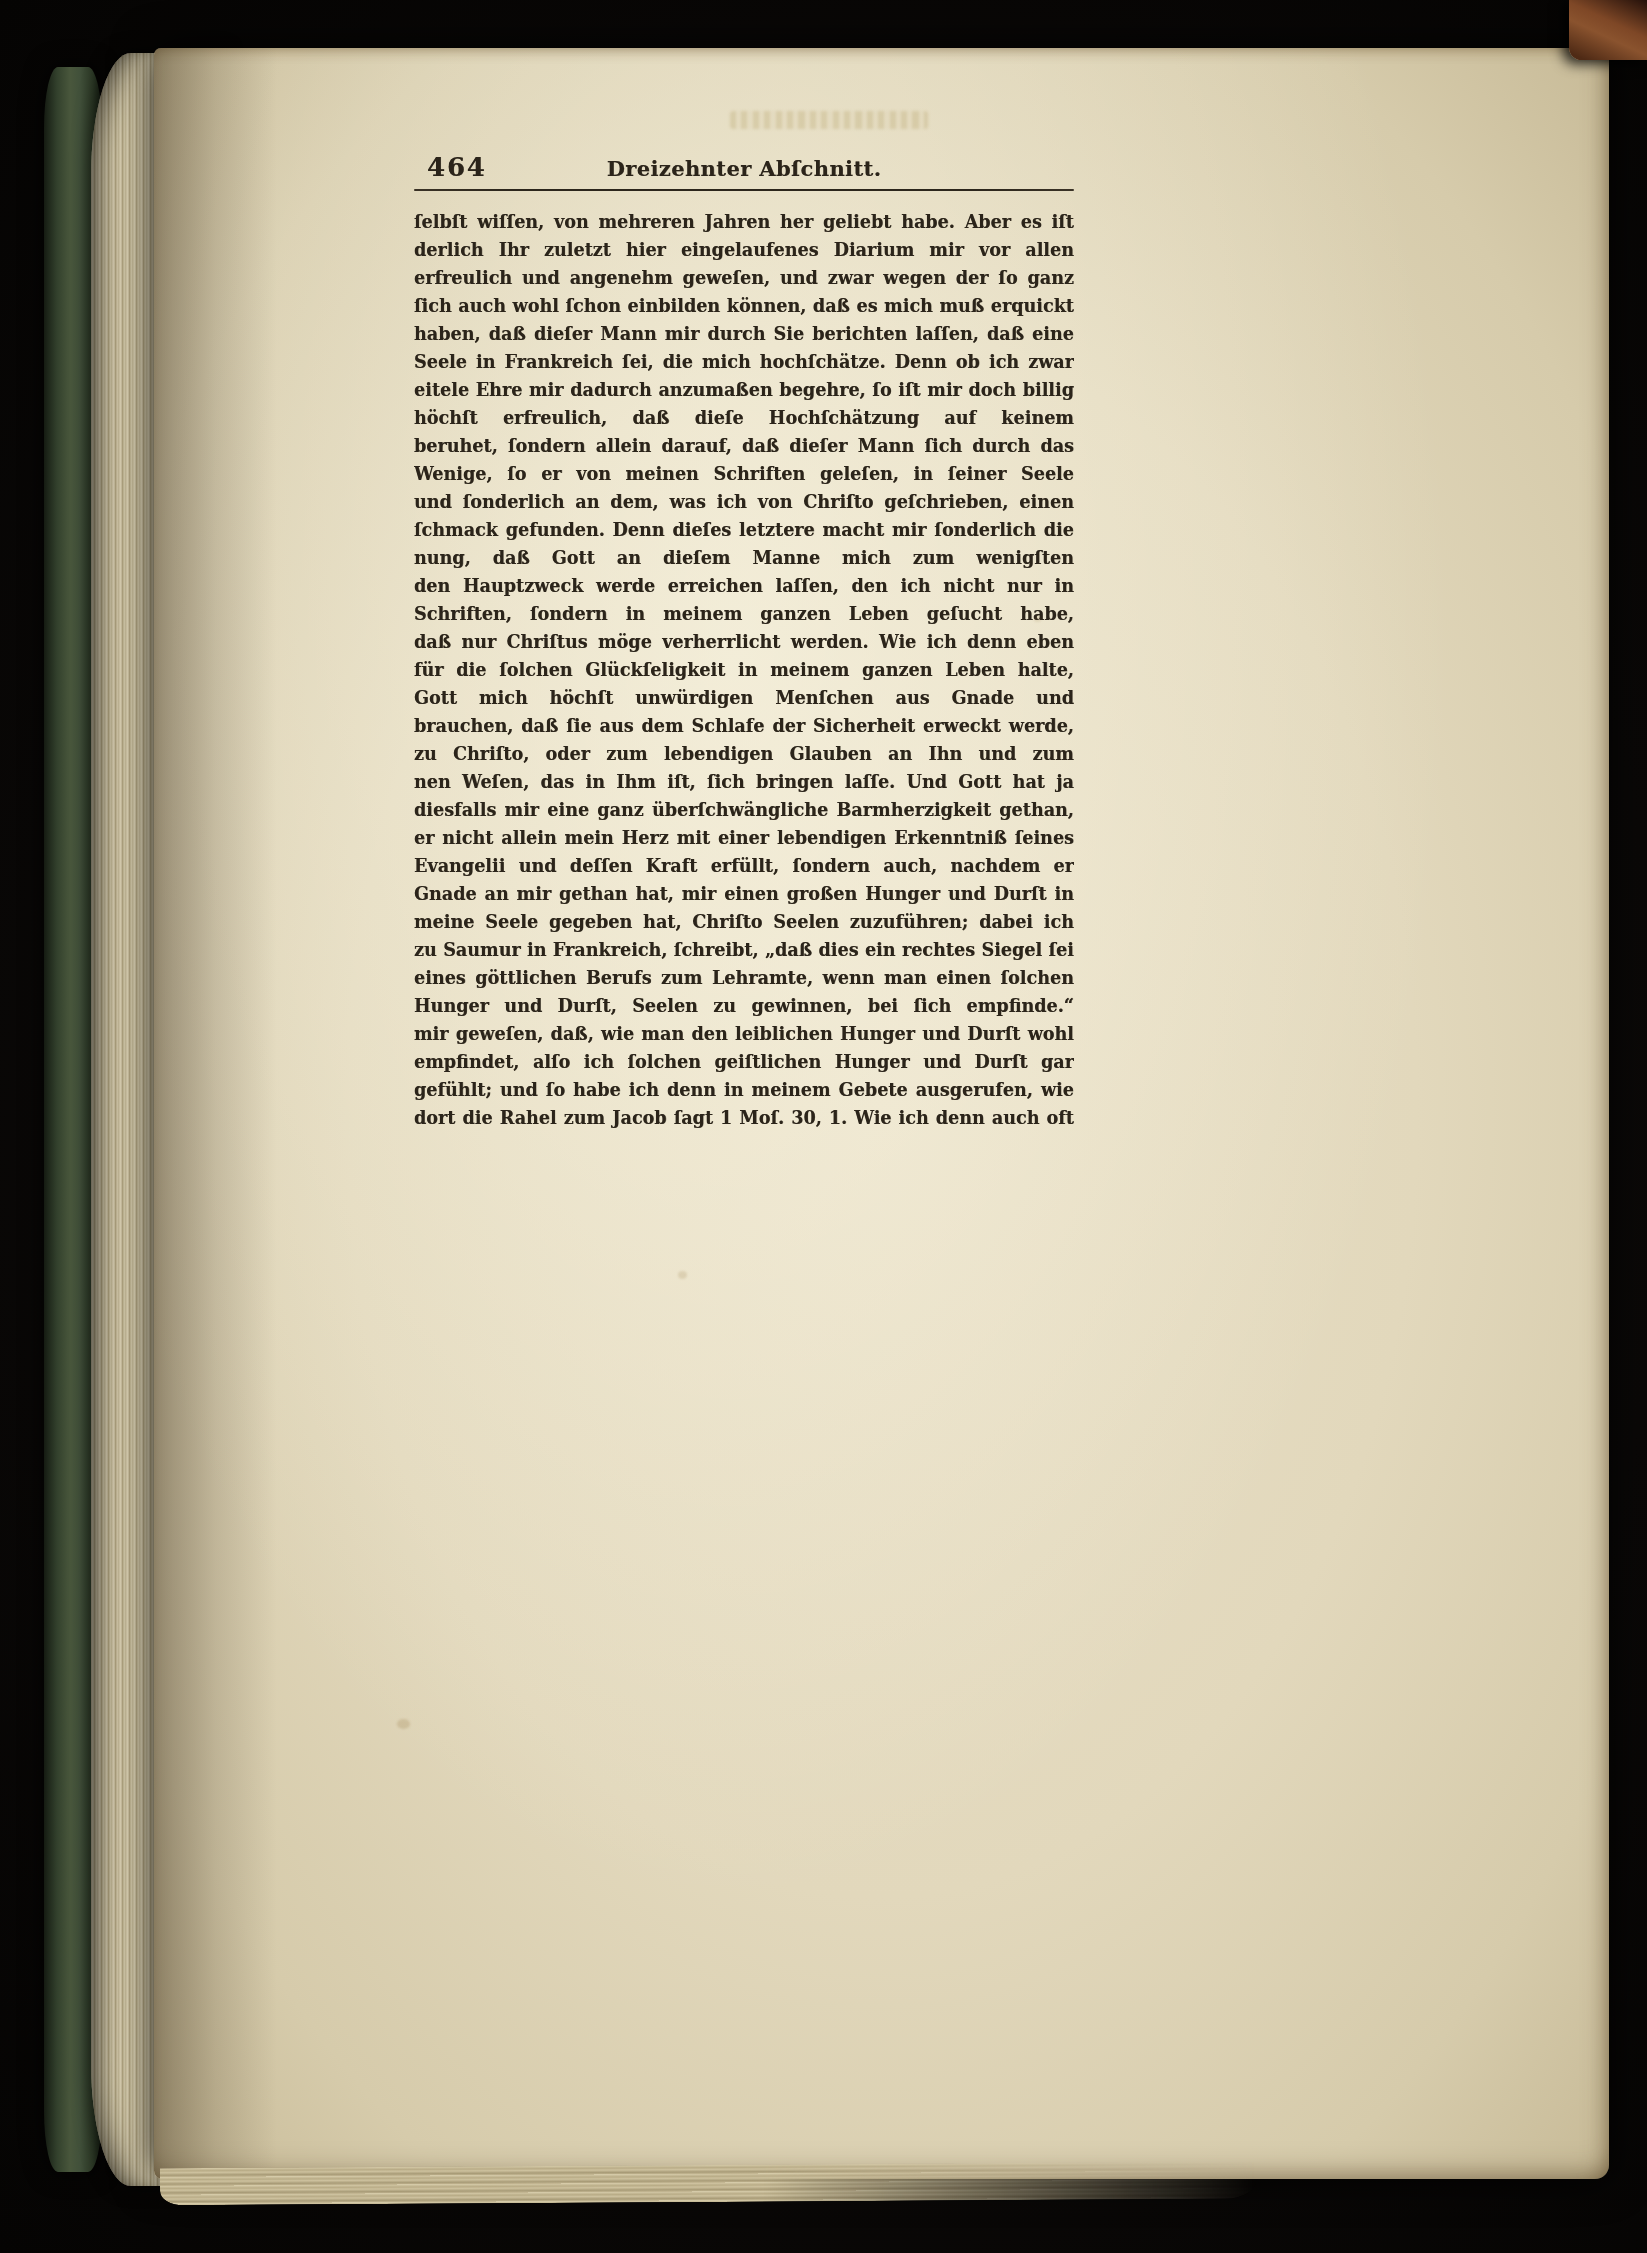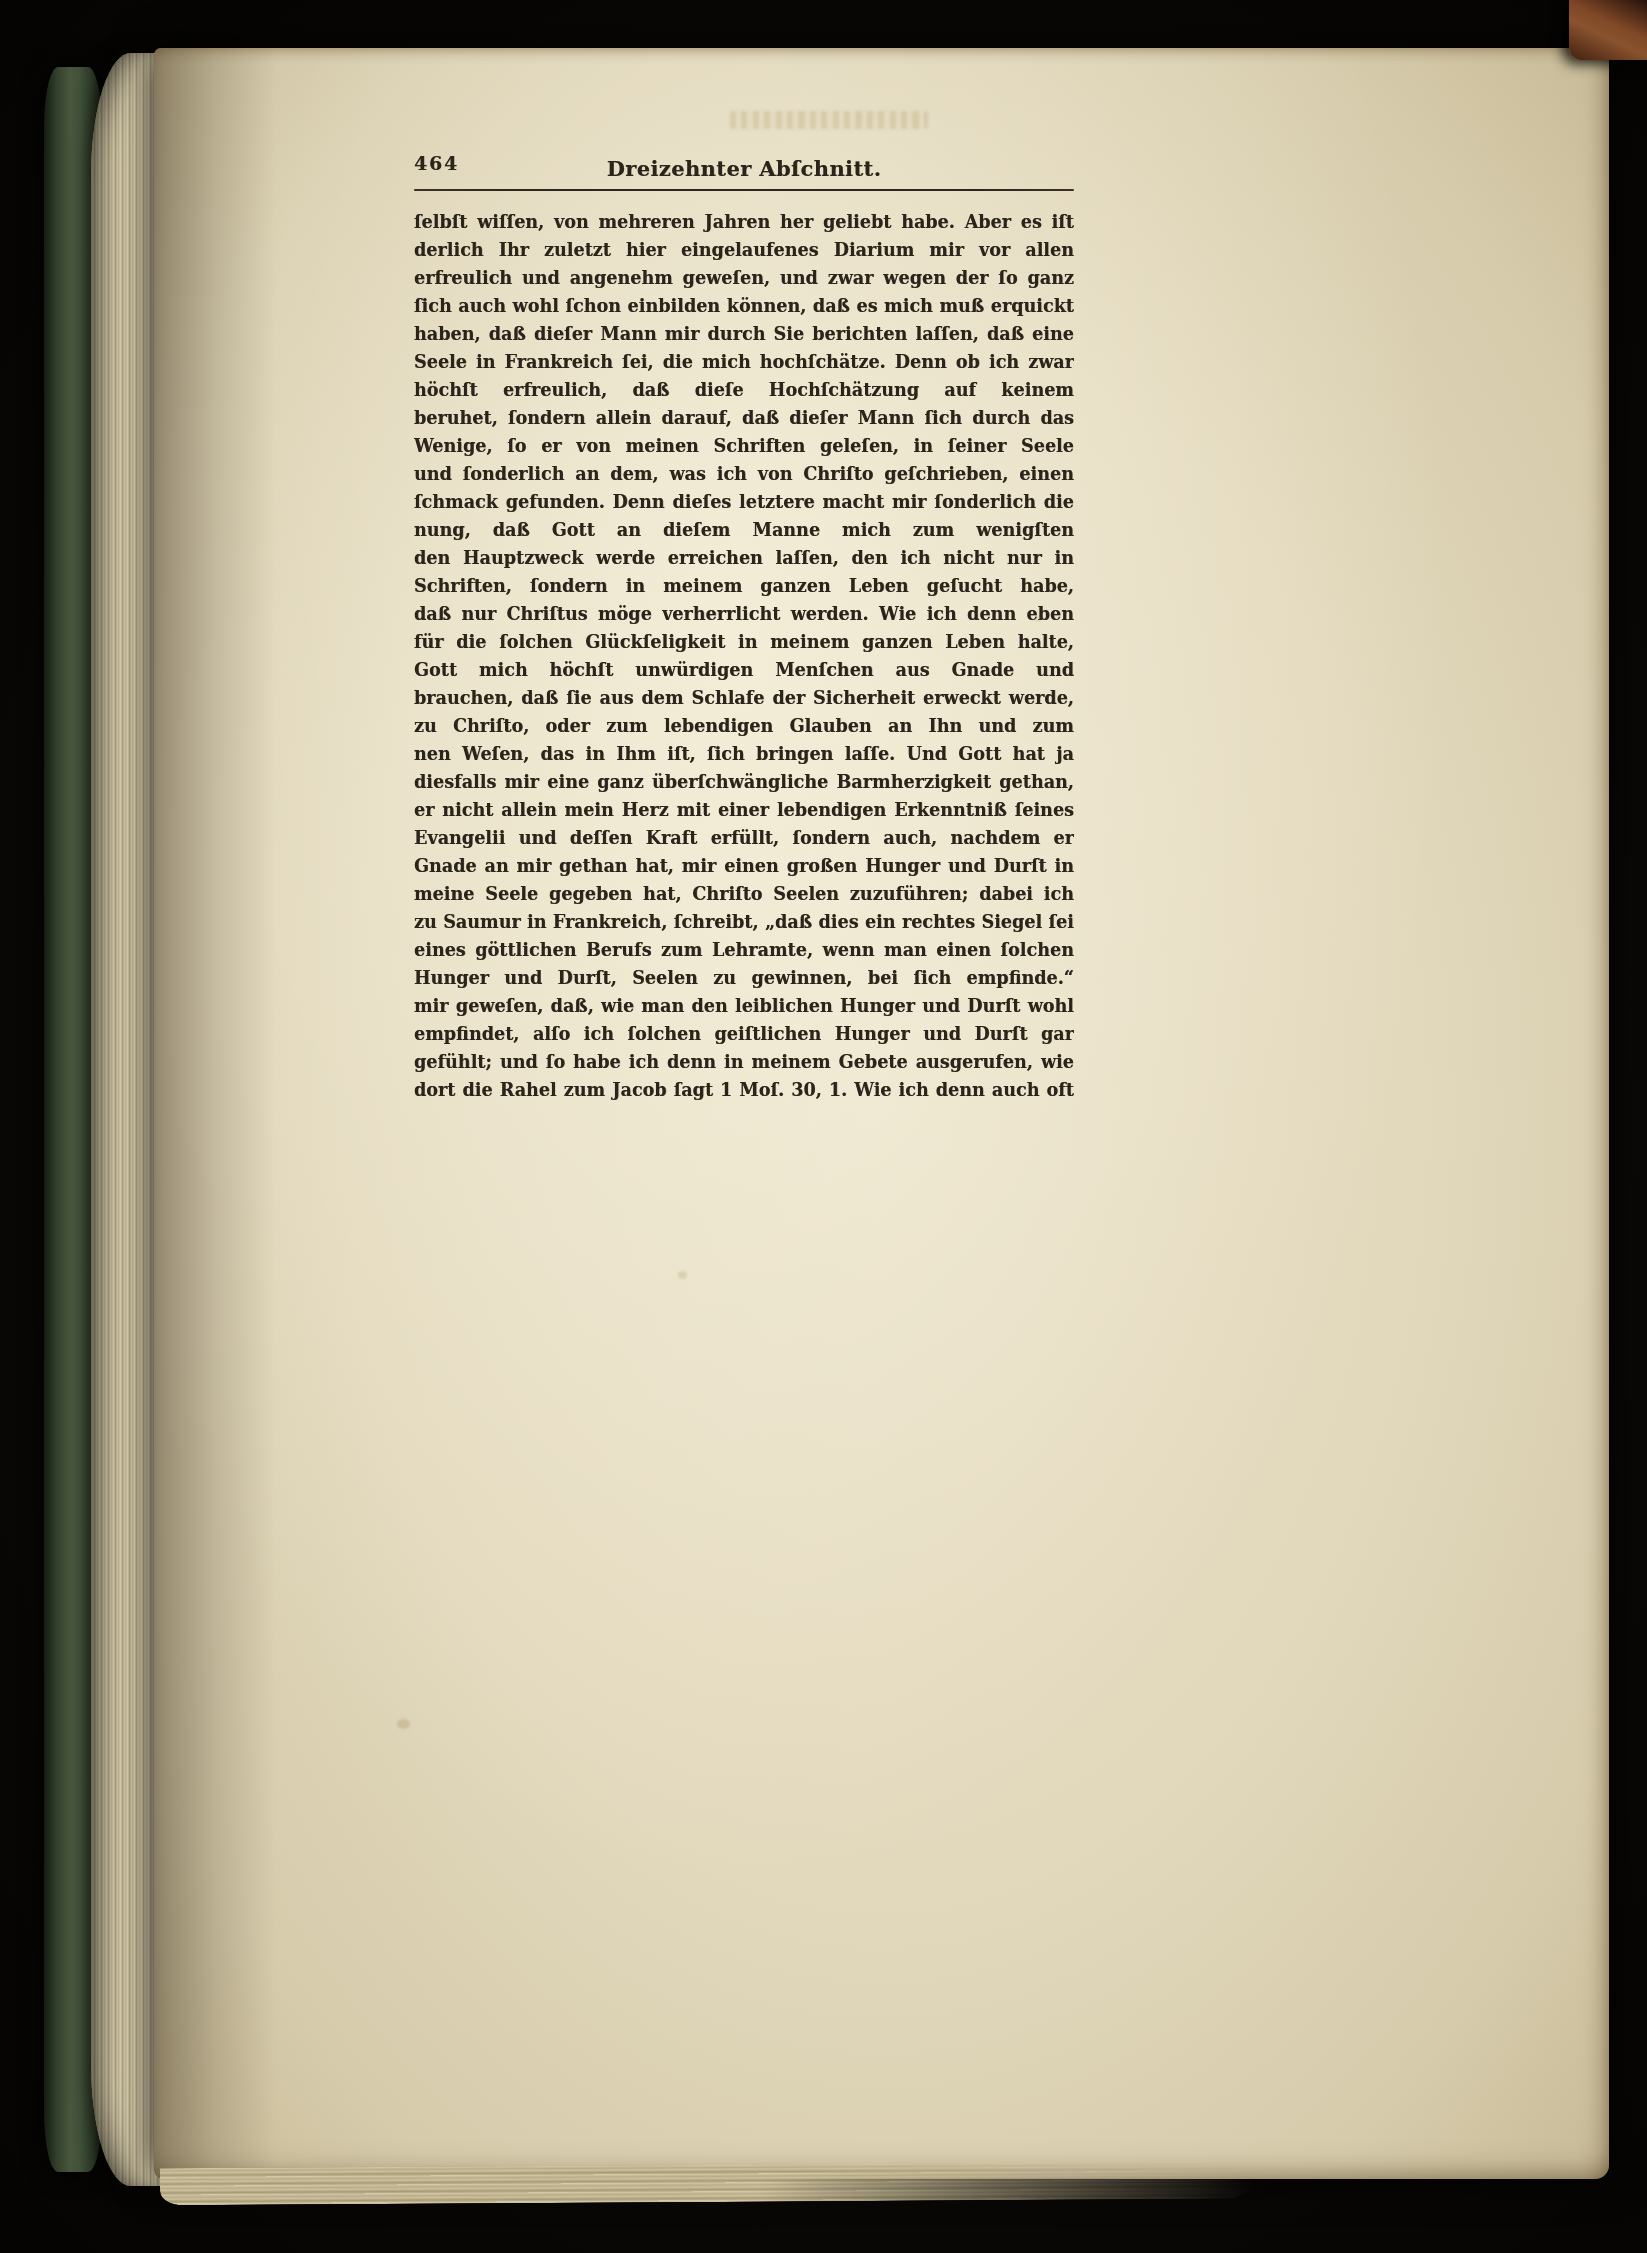--- a/index.html
+++ b/index.html
@@ -101,22 +101,22 @@
     left: 260px; top: 104px;
     width: 660px;
     color: #2b241a;
   }
   .page-header {
     position: relative;
     height: 33px;
   }
   .page-number {
     position: absolute;
-    left: 0; top: 0;
-    font-size: 19px;
+    left: 13px; top: 0;
+    font-size: 26px;
     font-weight: bold;
     letter-spacing: 1.8px;
     text-shadow: 0.3px 0.3px 0.4px rgba(40,32,20,0.55);
   }
   .running-title {
     position: absolute;
     left: 50%; top: 4.4px;
     transform: translateX(-50%);
     font-size: 21px;
     font-weight: bold;
@@ -181,20 +181,21 @@
       </div>
       <div class="header-rule"></div>
       <div class="page-body">
 
       <div class="line">ſelbſt wiſſen, von mehreren Jahren her geliebt habe.  Aber es iſt ſon=</div>
           <div class="line">derlich Ihr zuletzt hier eingelaufenes Diarium mir vor allen andern</div>
           <div class="line">erfreulich und angenehm geweſen, und zwar wegen der ſo ganz beſon=</div>
           <div class="line">ſich auch wohl ſchon einbilden können, daß es mich muß erquickt</div>
           <div class="line">haben, daß dieſer Mann mir durch Sie berichten laſſen, daß eine</div>
           <div class="line">Seele in Frankreich ſei, die mich hochſchätze.  Denn ob ich zwar keine</div>
+          <div class="line">eitele Ehre mir dadurch anzumaßen begehre, ſo iſt mir doch billig</div>
           <div class="line">höchſt erfreulich, daß dieſe Hochſchätzung auf keinem äußerlichen Grunde</div>
           <div class="line">beruhet, ſondern allein darauf, daß dieſer Mann ſich durch das</div>
           <div class="line">Wenige, ſo er von meinen Schriften geleſen, in ſeiner Seele erbauet,</div>
           <div class="line">und ſonderlich an dem, was ich von Chriſto geſchrieben, einen Ge=</div>
           <div class="line">ſchmack gefunden.  Denn dieſes letztere macht mir ſonderlich die Hoff=</div>
           <div class="line">nung, daß Gott an dieſem Manne mich zum wenigſten einigermaßen</div>
           <div class="line">den Hauptzweck werde erreichen laſſen, den ich nicht nur in meinen</div>
           <div class="line">Schriften, ſondern in meinem ganzen Leben geſucht habe, nemlich,</div>
           <div class="line">daß nur Chriſtus möge verherrlicht werden.  Wie ich denn eben dies</div>
           <div class="line">für die ſolchen Glückſeligkeit in meinem ganzen Leben halte, wenn</div>

